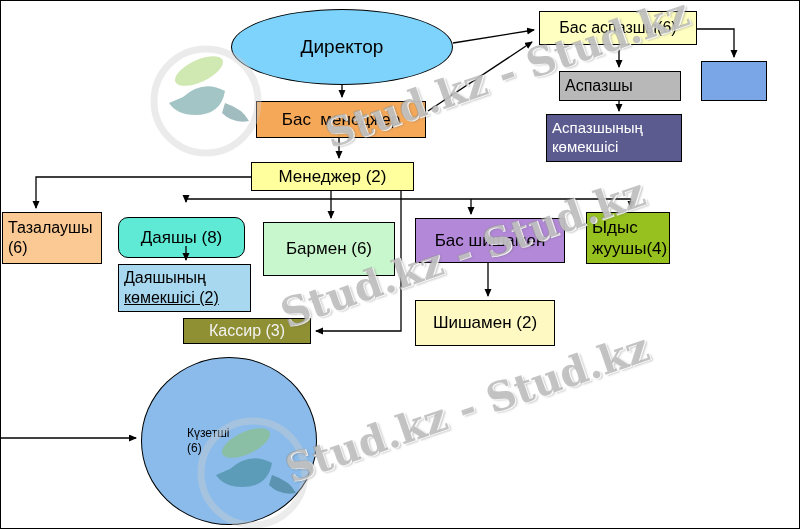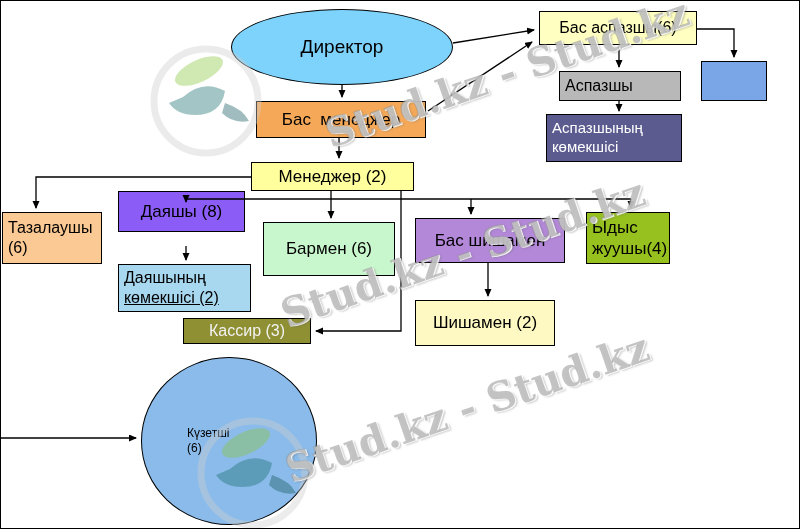--- a/index.html
+++ b/index.html
@@ -64,21 +64,21 @@
     <span>Менеджер (2)</span>
   </div>
 
   <div class="node align-left" style="left:1px; top:211px; width:100px; height:52px; background:#fbc993;">
     <div class="lines">
       <span>Тазалаушы</span>
       <span>(6)</span>
     </div>
   </div>
 
-  <div class="node" style="left:117px; top:190px; width:127px; height:41px; background:#8b5cf6; font-size:17px;">
+  <div class="node" style="left:117px; top:216px; width:127px; height:41px; background:#5eead4; font-size:17px;border-radius:10px;">
     <span>Даяшы (8)</span>
   </div>
 
   <div class="node align-left" style="left:117px; top:263px; width:133px; height:48px; background:#a8d7f0;">
     <div class="lines">
       <span>Даяшының</span>
       <span class="underline">көмекшісі (2)</span>
     </div>
   </div>
 

